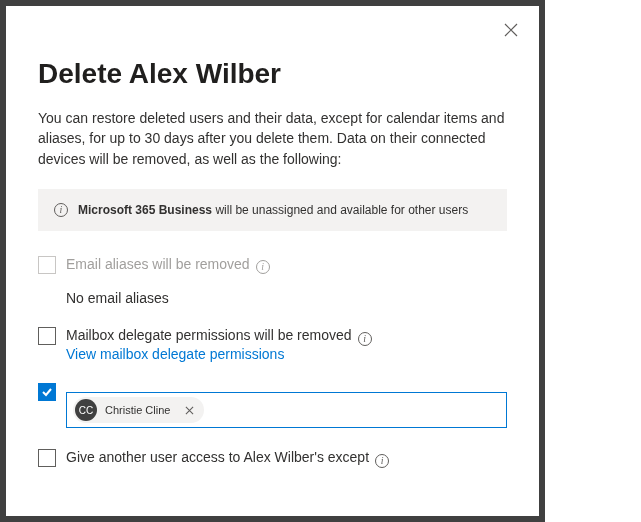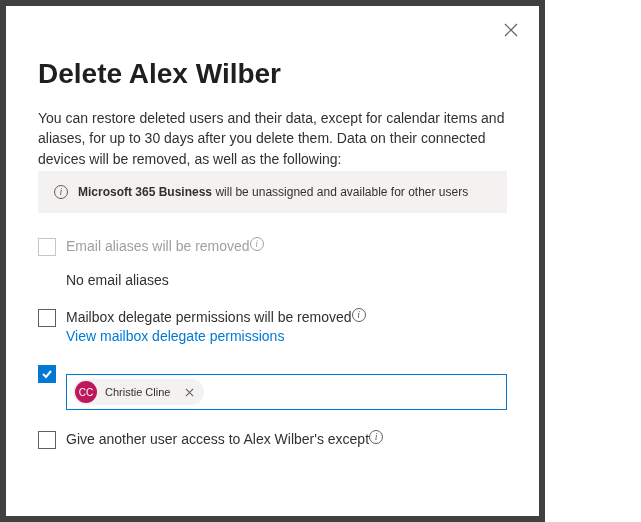--- a/index.html
+++ b/index.html
@@ -34,21 +34,21 @@
   h1.title {
     font-size: 28px;
     font-weight: 600;
     margin: 52px 0 18px 0;
     color: #201f1e;
   }
   .desc {
     font-size: 14px;
     line-height: 1.45;
     color: #323130;
-    margin-bottom: 2px;
+    margin-bottom: 20px;
   }
   .info-bar {
     background: #f3f2f1;
     padding: 14px 16px;
     display: flex;
     align-items: center;
     gap: 10px;
     font-size: 12px;
     margin-bottom: 24px;
   }
@@ -83,21 +83,22 @@
     border-color: #0078d4;
   }
   .cb.checked svg { width: 12px; height: 12px; color: #fff; }
   .cb.disabled {
     border-color: #c8c6c4;
     cursor: default;
   }
   .opt-body { flex: 1; }
   .opt-label {
     display: flex;
-    align-items: flex-start;
+    align-items: flex-end;
+    gap: 6px;
     line-height: 1.4;
   }
   .opt-label.disabled { color: #a19f9d; }
   .info-ic {
     width: 14px; height: 14px;
     border: 1px solid #605e5c;
     border-radius: 50%;
     display: inline-flex;
     align-items: center;
     justify-content: center;
@@ -131,21 +132,21 @@
     display: inline-flex;
     align-items: center;
     background: #f3f2f1;
     border-radius: 14px;
     padding: 2px 8px 2px 2px;
     gap: 8px;
   }
   .avatar {
     width: 22px; height: 22px;
     border-radius: 50%;
-    background: #be185d;
+    background: #404040;
     color: #fff;
     font-size: 10px;
     font-weight: 400;
     display: flex;
     align-items: center;
     justify-content: center;
   }
   .chip-name { font-size: 11px; color: #323130; }
   .chip-x {
     width: 14px; height: 14px;

